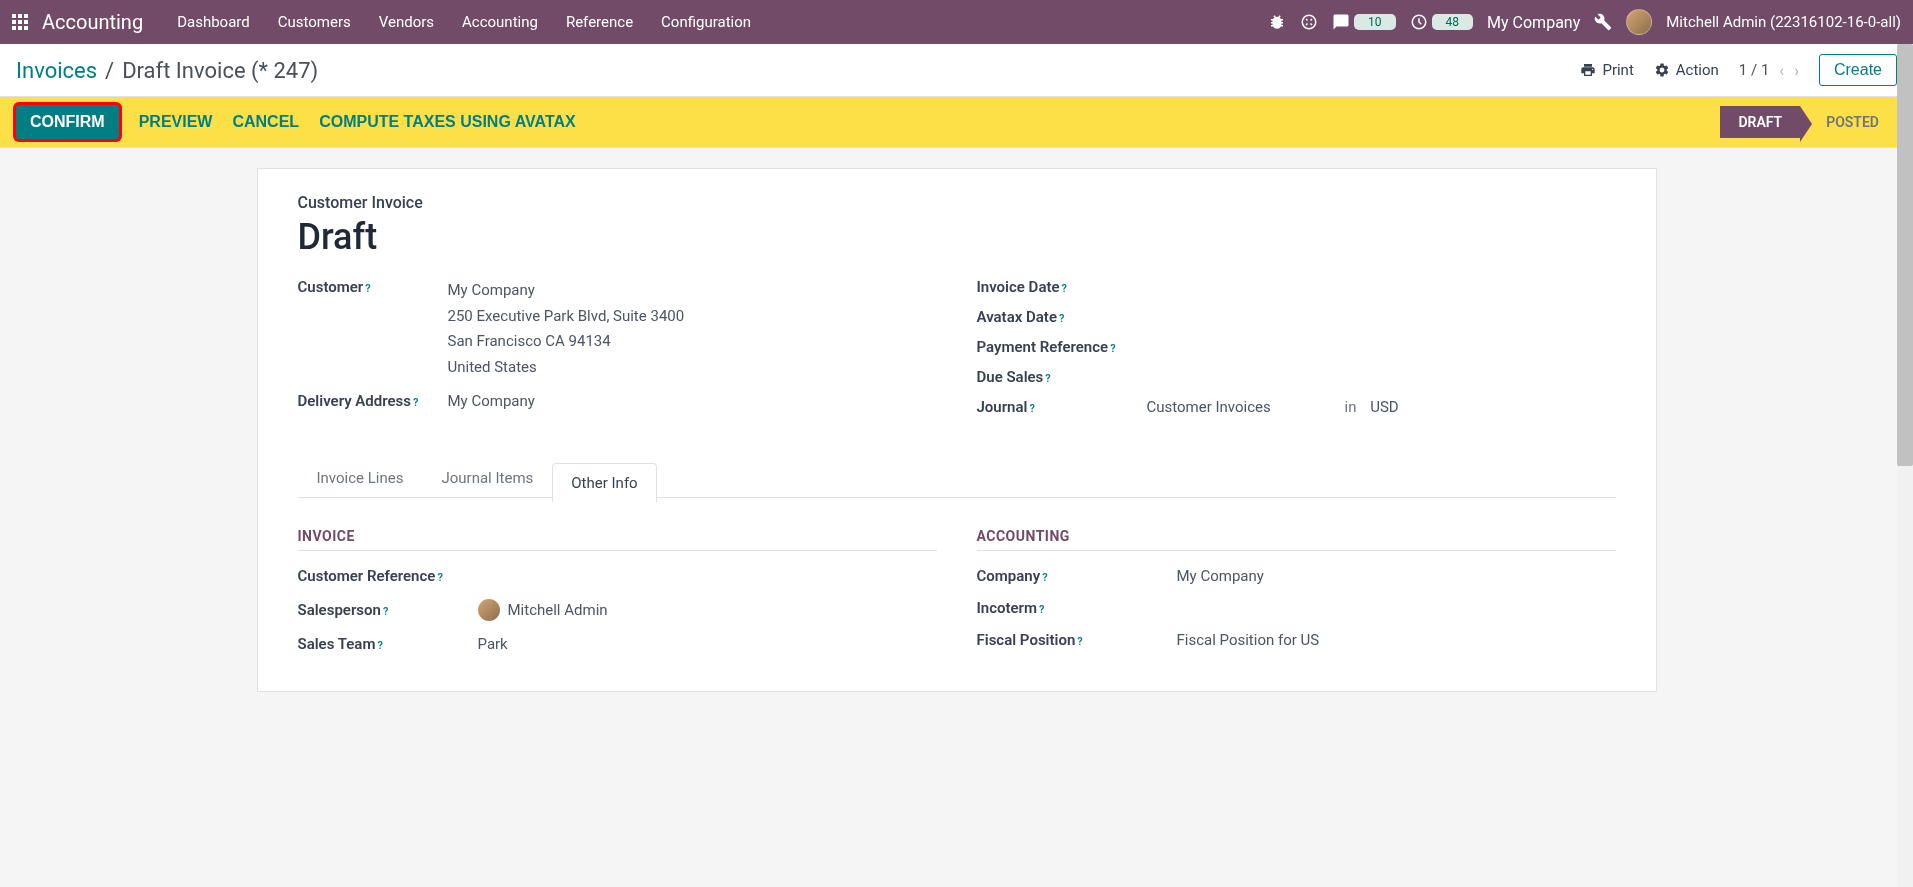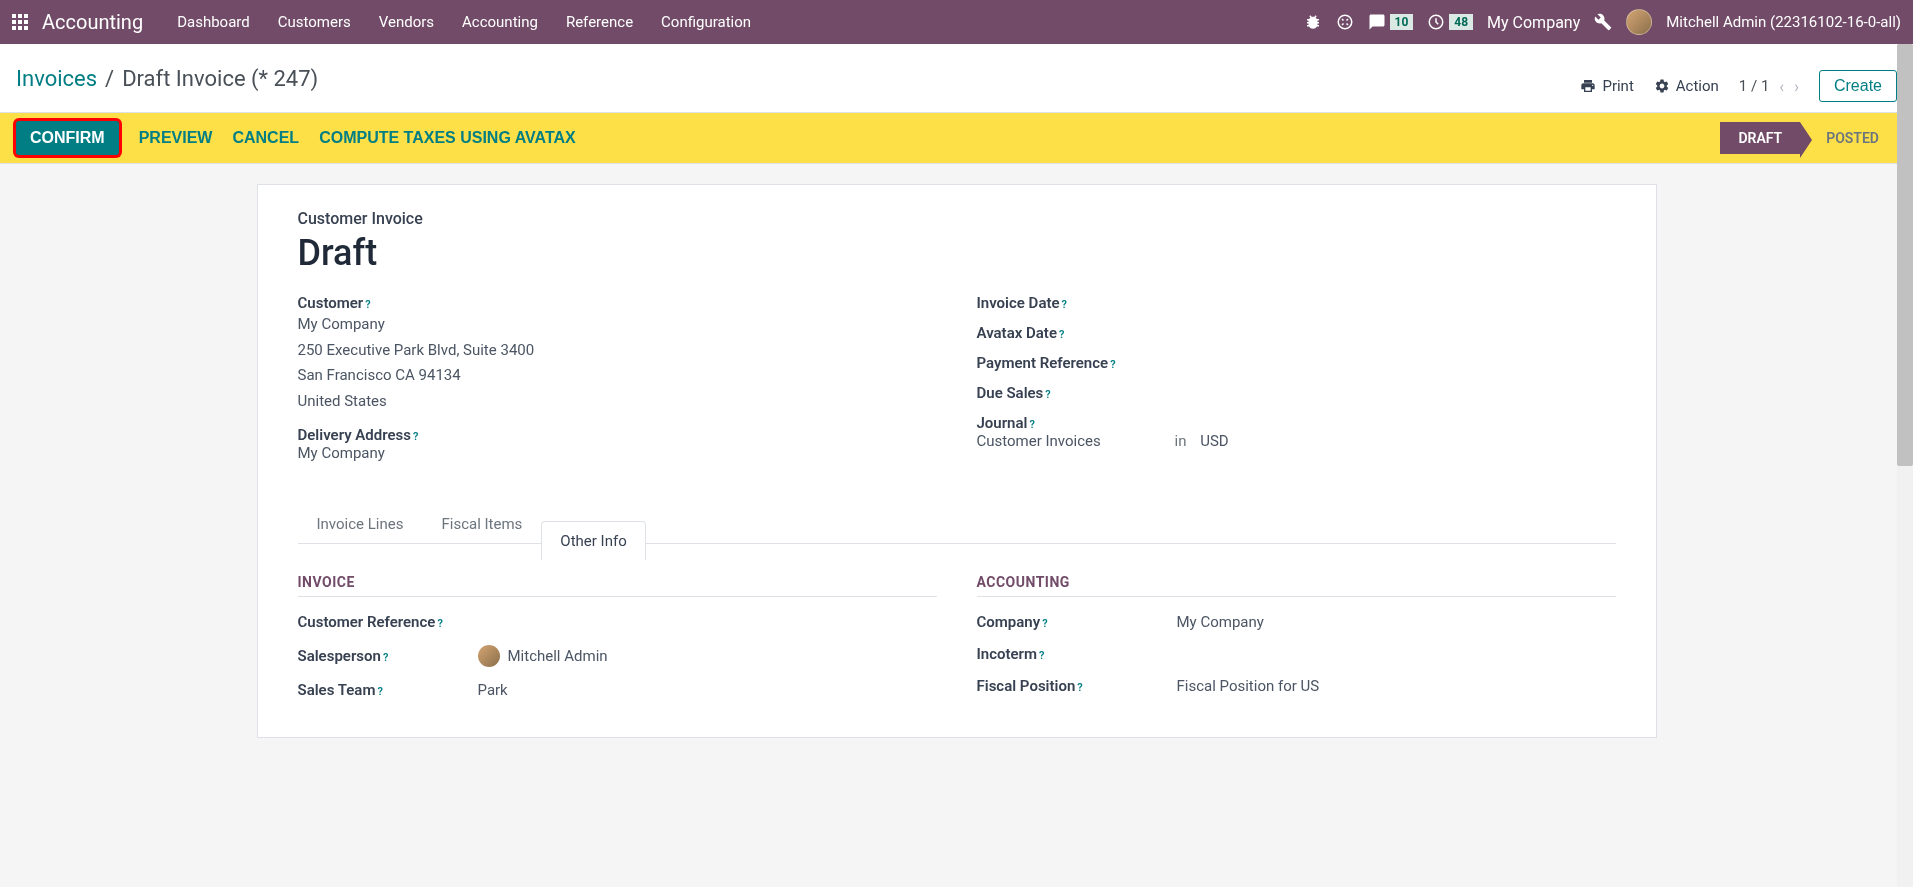--- a/index.html
+++ b/index.html
@@ -7,30 +7,30 @@
 
 
 .navbar { background: #714b67; color: white; height: 44px; display: flex; align-items: center; padding: 0 12px; }
 .navbar-left { display: flex; align-items: center; gap: 0; }
 .apps-icon { display: grid; grid-template-columns: repeat(3, 4px); grid-template-rows: repeat(3, 4px); gap: 2px; margin-right: 14px; cursor: pointer; }
 .apps-icon span { background: white; width: 4px; height: 4px; }
 .brand { font-size: 20px; font-weight: 400; margin-right: 20px; }
 .nav-item { padding: 0 14px; font-size: 15px; cursor: pointer; line-height: 44px; }
 .navbar-right { margin-left: auto; display: flex; align-items: center; gap: 14px; }
 .nav-icon { cursor: pointer; display: flex; align-items: center; gap: 4px; position: relative; }
-.badge { background: #dbe9e4; color: #016956; font-size: 12px; padding: 1px 5px; border-radius: 0; font-weight: bold; }
+.badge { background: #dbe9e4; color: #016956; font-size: 12px; padding: 1px 14px; border-radius: 5px; font-weight: normal; }
 .avatar { width: 26px; height: 26px; border-radius: 50%; background: linear-gradient(135deg, #d4a574, #8b6f4a); display: inline-block; border: 1px solid rgba(255,255,255,0.3); }
 .user-name { font-size: 15px; }
 
 
 .control-panel { background: white; border-bottom: 1px solid #dee2e6; padding: 10px 16px; display: flex; align-items: center; }
 .breadcrumb { font-size: 22px; color: #017e84; display: flex; align-items: center; gap: 8px; }
 .breadcrumb .sep { color: #495057; }
 .breadcrumb .current { color: #495057; }
-.cp-right { margin-left: auto; display: flex; align-items: center; gap: 20px; margin-top: 16px; }
+.cp-right { margin-left: auto; display: flex; align-items: center; gap: 20px; }
 .cp-btn { display: flex; align-items: center; gap: 6px; cursor: pointer; color: #374151; font-size: 15px; }
 .pager { display: flex; align-items: center; gap: 10px; color: #495057; font-size: 15px; }
 .pager-arrow { color: #adb5bd; cursor: pointer; font-size: 16px; }
 .create-btn { border: 1px solid #017e84; color: #017e84; background: white; padding: 6px 14px; cursor: pointer; font-size: 16px; border-radius: 3px; }
 
 
 .statusbar { background: #fde047; border-bottom: 1px solid #dee2e6; padding: 8px 16px; display: flex; align-items: center; }
 .statusbar-buttons { display: flex; align-items: center; gap: 20px; }
 .btn-confirm { background: #017e84; color: white; border: none; padding: 8px 14px; font-size: 16px; font-weight: 600; cursor: pointer; border-radius: 3px; box-shadow: 0 0 0 3px red; }
 .btn-link { color: #017e84; font-weight: 600; font-size: 16px; cursor: pointer; background: none; border: none; }
@@ -42,32 +42,32 @@
 
 
 .content { padding: 20px 40px; overflow-y: auto; height: calc(100vh - 44px - 56px - 52px); }
 .form-sheet { background: white; border: 1px solid #dee2e6; max-width: 1400px; margin: 0 auto; padding: 24px 40px; }
 .oe-title { margin-bottom: 20px; }
 .label-title { font-size: 16px; color: #374151; font-weight: 500; }
 .h1-title { font-size: 36px; font-weight: 500; color: #1f2937; margin-top: 4px; }
 
 .form-row { display: flex; gap: 40px; }
 .form-col { flex: 1; }
-.field-row { display: flex; align-items: flex-start; margin-bottom: 12px; flex-direction: column; }
+.field-row { display: flex; align-items: flex-start; margin-bottom: 12px; }
 .field-label { width: 150px; font-size: 15px; font-weight: 600; color: #374151; flex-shrink: 0; display: flex; align-items: baseline; gap: 2px; }
 .field-value { font-size: 15px; color: #4b5563; flex: 1; }
 .field-value.multi { line-height: 1.7; }
 .help-icon { color: #017e84; font-size: 11px; cursor: pointer; vertical-align: super; }
 .inline-label { color: #6c757d; font-size: 15px; margin: 0 10px; }
 .terms-placeholder { color: #adb5bd; }
 
 
 .tabs { display: flex; border-bottom: 1px solid #dee2e6; margin-top: 30px; }
 .tab { padding: 10px 18px; font-size: 15px; color: #6c757d; cursor: pointer; border: 1px solid transparent; border-bottom: none; }
-.tab.active { color: #374151; border-color: #dee2e6; background: white; border-radius: 4px 4px 0 0; position: relative; top: 17px; }
+.tab.active { color: #374151; border-color: #dee2e6; background: white; border-radius: 4px 4px 0 0; position: relative; top: 5px; }
 
 .tab-content { padding-top: 30px; }
 .section-title { font-size: 14px; font-weight: 700; color: #714b67; letter-spacing: 0.5px; padding-bottom: 6px; border-bottom: 1px solid #dee2e6; margin-bottom: 16px; }
 .field-row2 { display: flex; align-items: center; margin-bottom: 14px; }
 .field-label2 { width: 180px; font-size: 15px; font-weight: 600; color: #374151; flex-shrink: 0; display: flex; align-items: baseline; gap: 2px; }
 .field-value2 { font-size: 15px; color: #4b5563; display: flex; align-items: center; gap: 8px; }
 .mini-avatar { width: 22px; height: 22px; border-radius: 50%; background: linear-gradient(135deg, #d4a574, #8b6f4a); display: inline-block; }
 
 .scrollbar-track { position: fixed; right: 0; top: 44px; bottom: 0; width: 16px; background: #f1f1f1; }
 .scrollbar-thumb { position: absolute; top: 0; width: 100%; height: 50%; background: #c1c1c1; border-radius: 2px; }
@@ -242,21 +242,21 @@
             <span>Customer Invoices</span>
             <span class="inline-label" style="margin-left:70px">in</span>
             <span>USD</span>
           </div>
         </div>
       </div>
     </div>
 
     <div class="tabs">
       <div class="tab">Invoice Lines</div>
-      <div class="tab">Fiscal Items</div>
+      <div class="tab">Journal Items</div>
       <div class="tab active">Other Info</div>
     </div>
 
     <div class="tab-content">
       <div class="form-row">
 
         <div class="form-col">
           <div class="section-title">INVOICE</div>
           <div class="field-row2">
             <div class="field-label2">

